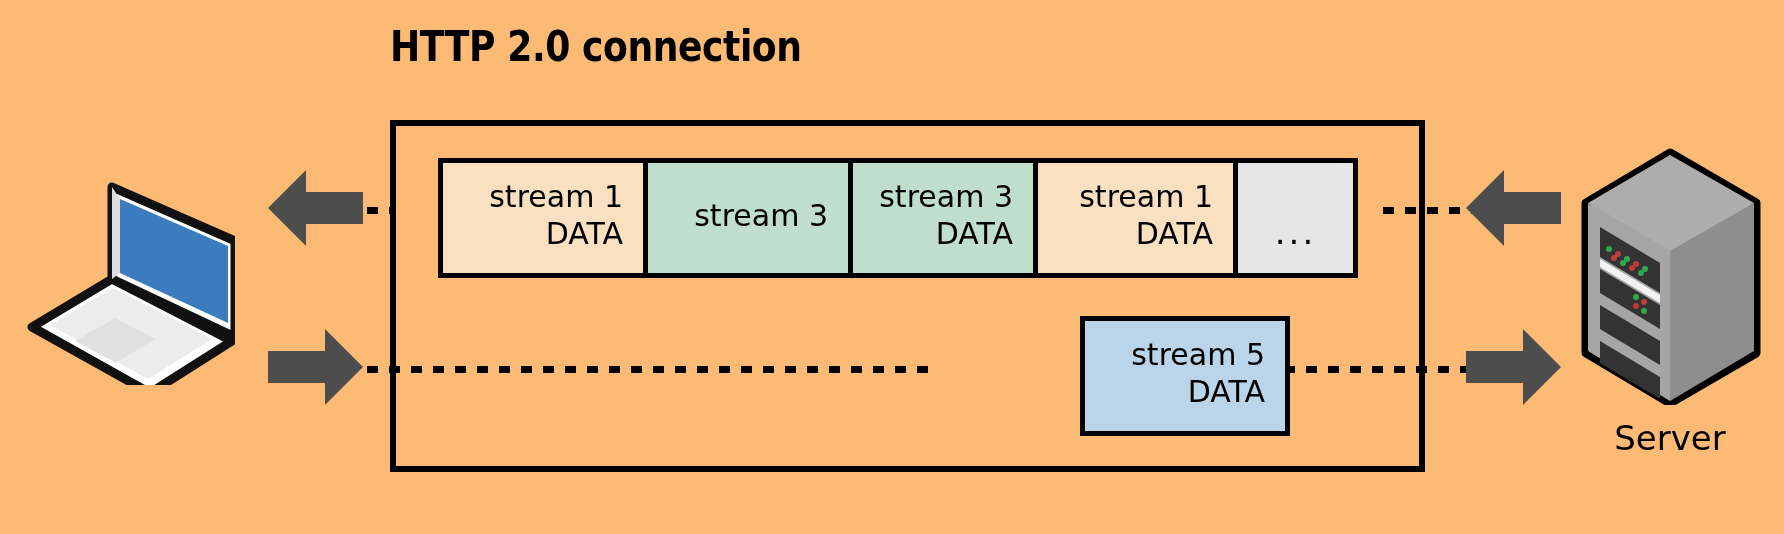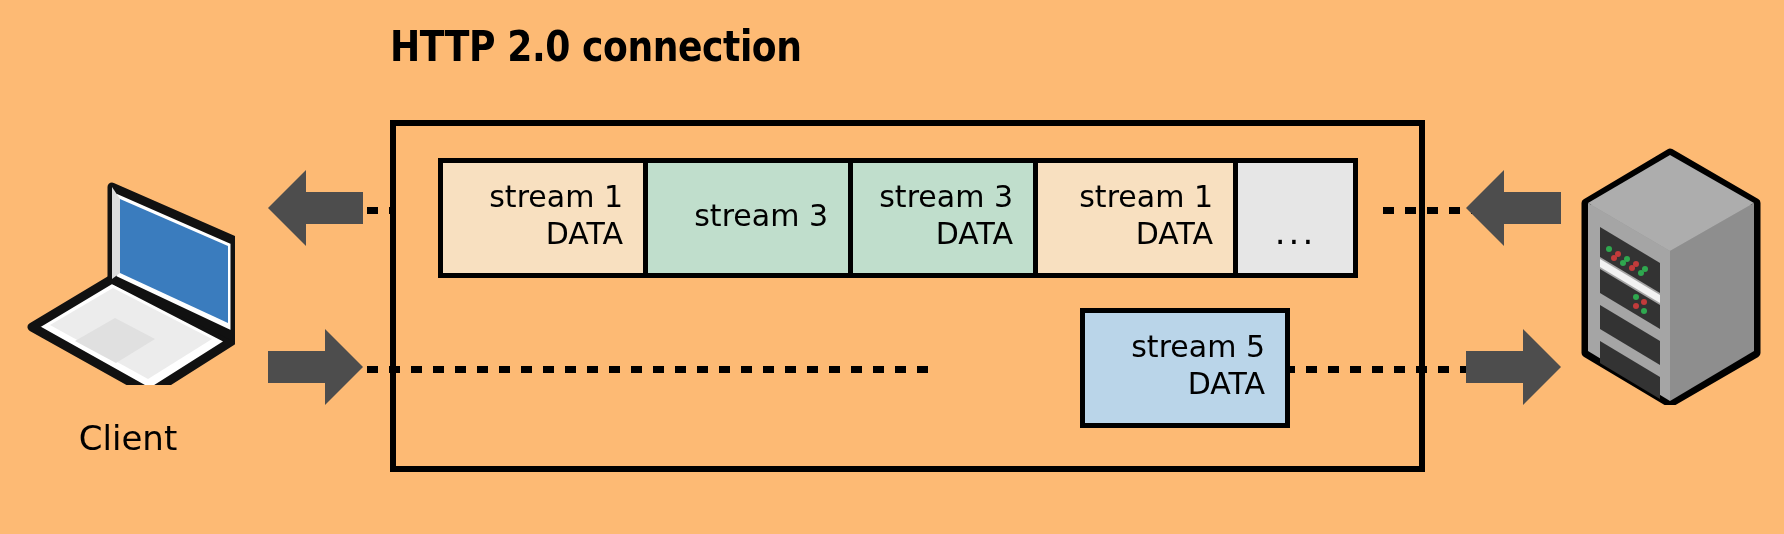--- a/index.html
+++ b/index.html
@@ -59,21 +59,21 @@
   #upstream-dotted-left    { left: 345px;  top: 366px; width: 585px; }
   #upstream-dotted-right   { left: 1108px; top: 366px; width: 365px; }
 
   
   .frame-row {
     position: absolute;
     display: flex;
     align-items: stretch;
   }
   #downstream-row { left: 438px; top: 158px; }
-  #upstream-row   { left: 1070px; top: 308px; padding-left: 10px; }
+  #upstream-row   { left: 1070px; top: 316px; padding-left: 10px; }
 
   .frame-box {
     box-sizing: border-box;
     border: 5px solid #000000;
     margin-right: -5px;
     display: flex;
     flex-direction: column;
     align-items: flex-end;
     justify-content: center;
     padding: 0 20px 4px 20px;
@@ -265,15 +265,15 @@
       <circle cx="54" cy="123" r="3" fill="#C23B3B"></circle>
       <circle cx="63" cy="128" r="3" fill="#2FA84F"></circle>
 
       <circle cx="58" cy="152" r="3" fill="#2FA84F"></circle>
       <circle cx="66" cy="157" r="3" fill="#C23B3B"></circle>
       <circle cx="58" cy="161" r="3" fill="#C23B3B"></circle>
       <circle cx="66" cy="166" r="3" fill="#2FA84F"></circle>
     </svg>
   </div>
 
-  <div class="endpoint-label" id="client-label">Client</div>
+  <div class="endpoint-label" id="server-label">Server</div>
 
 </div>
 
 </body></html>

